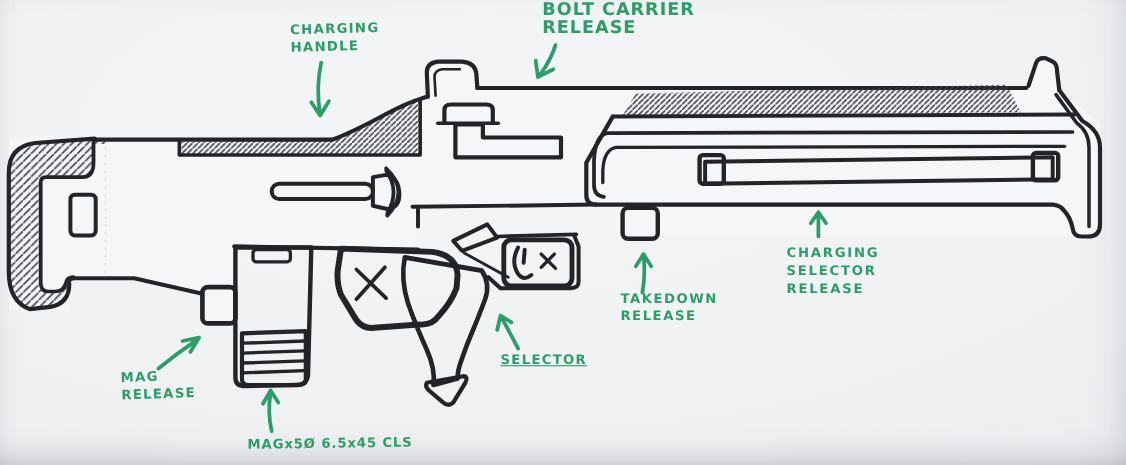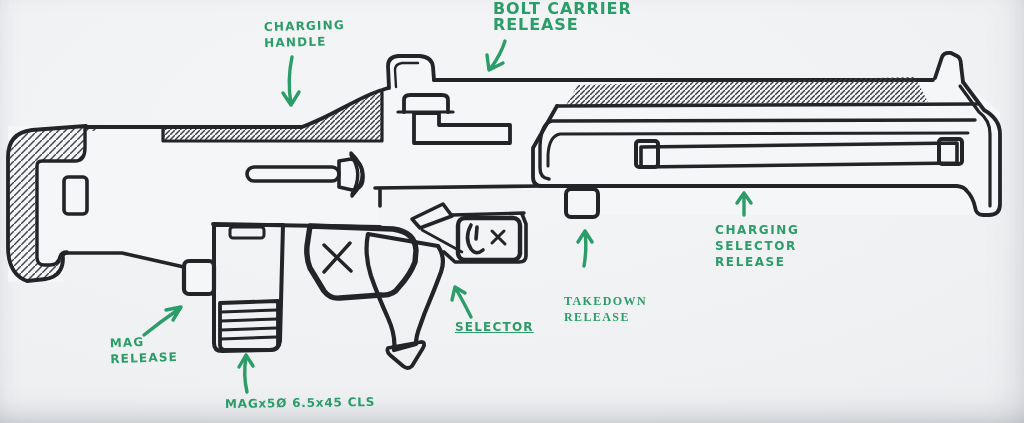--- a/index.html
+++ b/index.html
@@ -15,21 +15,21 @@
   .ink{stroke:var(--ink,#232328);fill:none;stroke-linecap:round;stroke-linejoin:round;}
   .arrow{stroke:var(--green,#2c9d69);fill:none;stroke-linecap:round;stroke-linejoin:round;stroke-width:3.4;}
   .lbl{
     position:absolute;color:var(--green,#2c9d69);font-weight:700;font-size:12px;
     letter-spacing:1.2px;line-height:16px;white-space:nowrap;
   }
   .lbl span{display:block;}
   .lbl-charging{left:264px;top:18px;transform:rotate(-1.5deg);}
   .lbl-bolt{left:493px;top:1px;font-size:16px;letter-spacing:0.9px;}
   .lbl-accessory{left:715px;top:222px;letter-spacing:1.6px;}
-  .lbl-takedown{left:564px;top:293px;letter-spacing:1.4px;font-family:Liberation Serif, serif;}
+  .lbl-takedown{left:564px;top:263px;letter-spacing:1.4px;}
   .lbl-selector{left:455px;top:319px;text-decoration:underline;}
   .lbl-magrelease{left:110px;top:334px;transform:rotate(-2deg);}
   .lbl-magspec{left:225px;top:395px;letter-spacing:0.8px;transform:rotate(-0.8deg);}
 </style>
 </head>
 <body>
 
 <div class="canvas">
 
   <svg class="sketch" width="1024" height="423" viewBox="0 0 1024 423">

